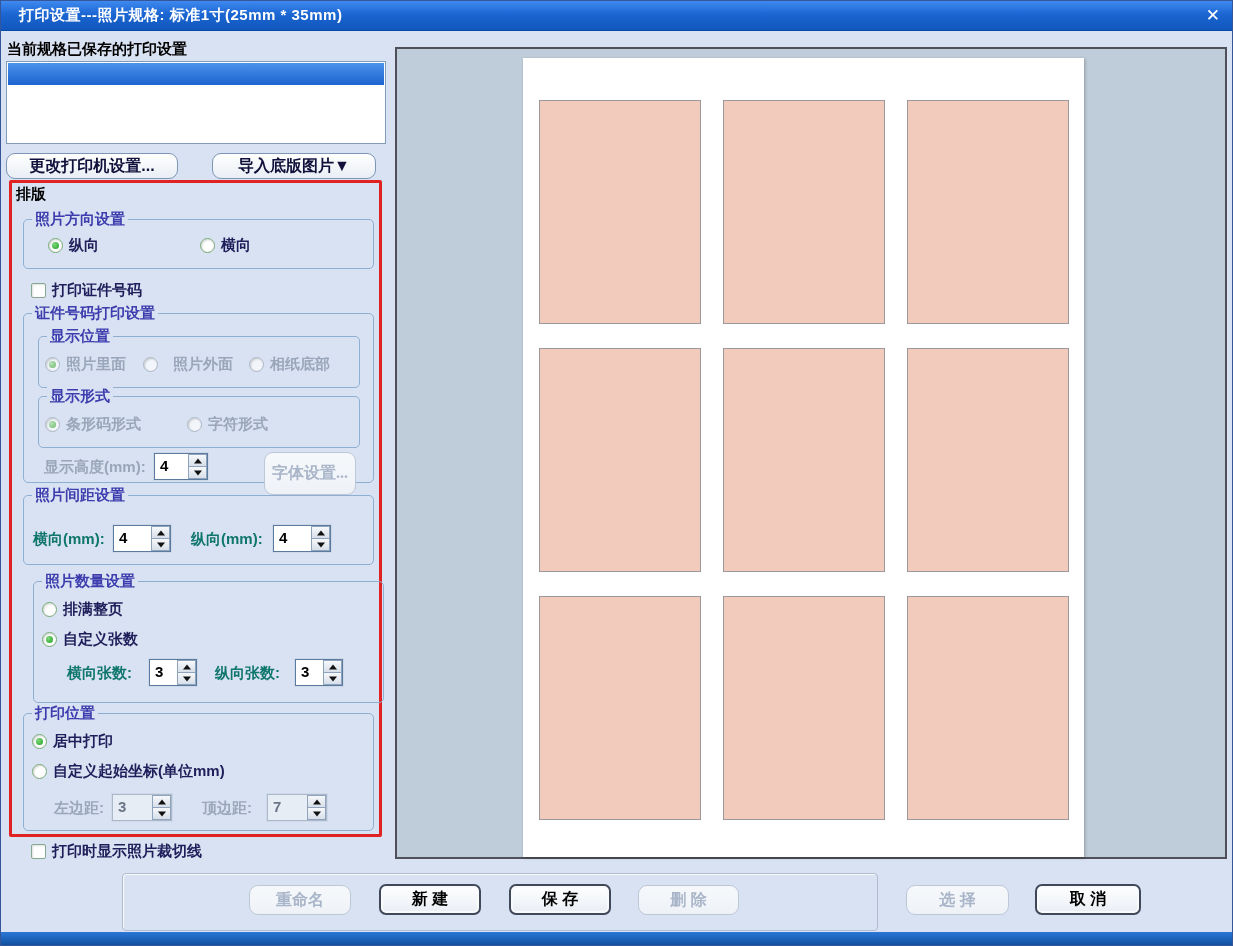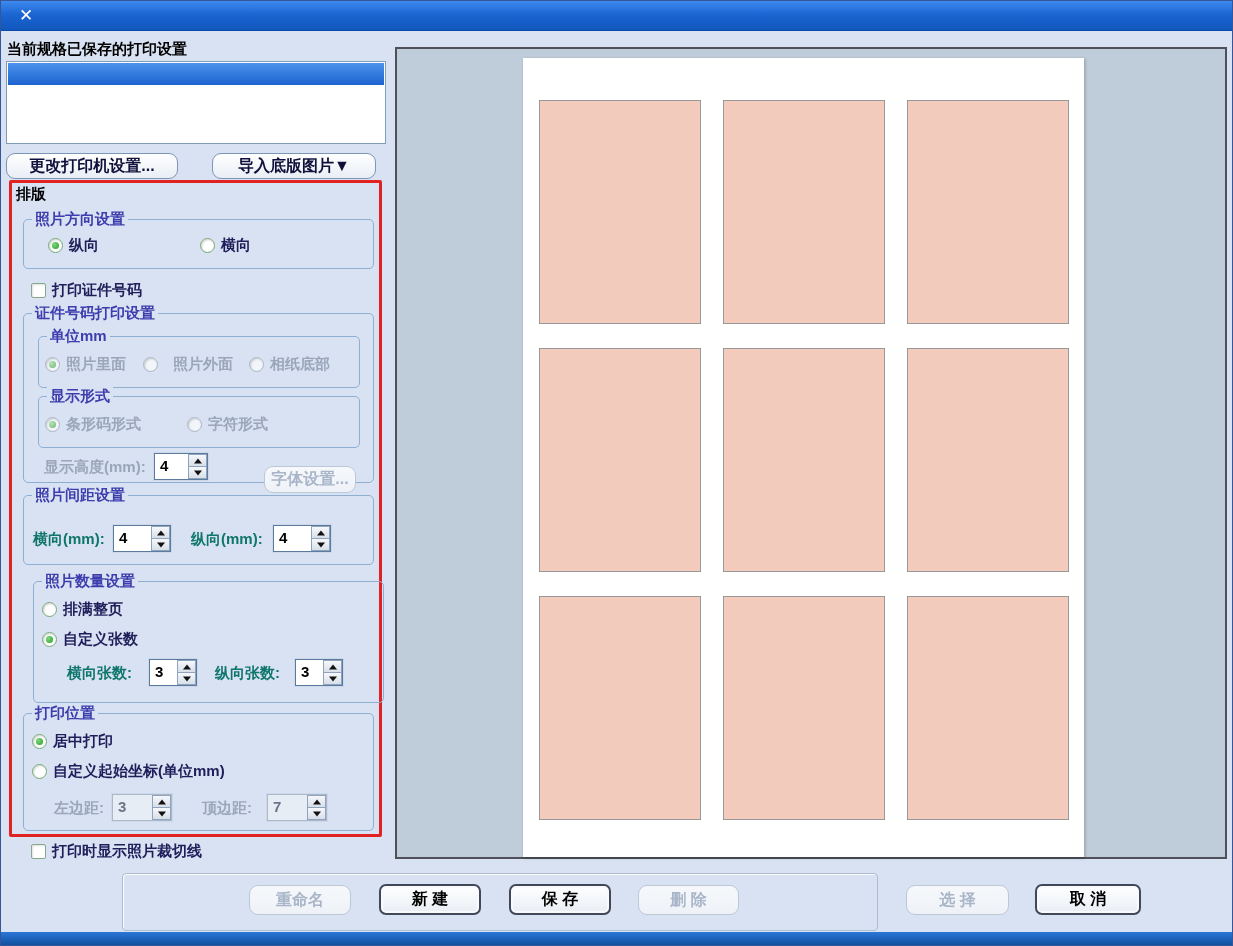--- a/index.html
+++ b/index.html
@@ -114,20 +114,21 @@
     position: absolute; left: 0; bottom: 0; width: 1233px; height: 13px;
     background: linear-gradient(180deg,#2a77d8,#10509f);
   }
 </style>
 </head>
 <body>
 
 <div id="window">
 
   <div id="titlebar">
+    <span class="title">打印设置---照片规格: 标准1寸(25mm * 35mm)</span>
     <span class="close">✕</span>
   </div>
 
   <div class="hdr" style="left:6px;top:39px;">当前规格已保存的打印设置</div>
   <div id="listbox">
     <div class="sel-row"></div>
   </div>
   <div class="btn" style="left:5px;top:152px;width:172px;height:26px;">更改打印机设置...</div>
   <div class="btn" style="left:211px;top:152px;width:164px;height:26px;">导入底版图片▼</div>
 
@@ -149,21 +150,21 @@
 
   <div class="opt" style="left:30px;top:280px;">
     <span class="checkbox"></span>
     <span class="olabel">打印证件号码</span>
   </div>
 
   <div class="group" style="left:22px;top:312px;width:351px;height:170px;">
     <span class="legend">证件号码打印设置</span>
 
     <div class="group" style="left:14px;top:22px;width:322px;height:52px;">
-      <span class="legend">单位mm</span>
+      <span class="legend">显示位置</span>
       <div class="opt disabled" style="left:6px;top:18px;">
         <span class="radio checked"></span>
         <span class="olabel">照片里面</span>
       </div>
       <div class="opt disabled" style="left:104px;top:18px;gap:15px;">
         <span class="radio"></span>
         <span class="olabel">照片外面</span>
       </div>
       <div class="opt disabled" style="left:210px;top:18px;">
         <span class="radio"></span>
@@ -188,21 +189,21 @@
       <span class="val">4</span>
       <span class="spin">
         <span>
             <i class="tri-up"></i>
           </span>
         <span>
             <i class="tri-down"></i>
           </span>
       </span>
     </div>
-    <div class="btn disabled" style="left:240px;top:152px;width:92px;height:27px;">字体设置...</div>
+    <div class="btn disabled" style="left:240px;top:138px;width:92px;height:43px;font-family:Liberation Serif, serif;">字体设置...</div>
   </div>
 
   <div class="group" style="left:22px;top:494px;width:351px;height:70px;">
     <span class="legend">照片间距设置</span>
   </div>
   <div class="plain-label" style="left:32px;top:529px;">横向(mm):</div>
   <div class="spinner" style="left:112px;top:524px;width:58px;">
     <span class="val">4</span>
     <span class="spin">
       <span>

